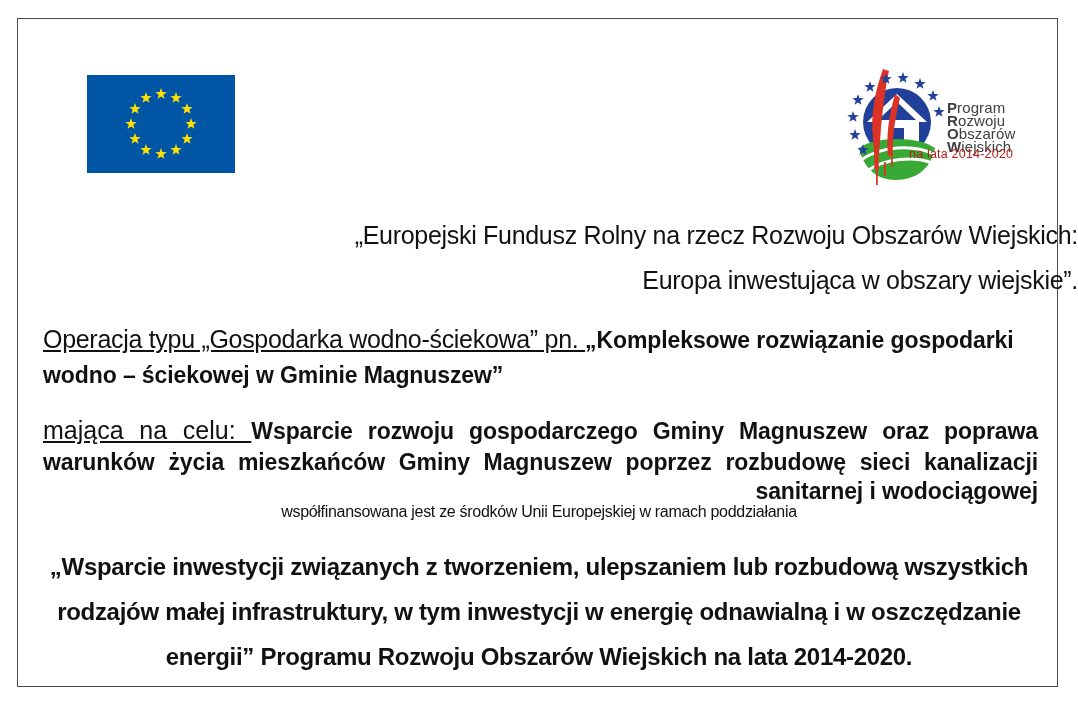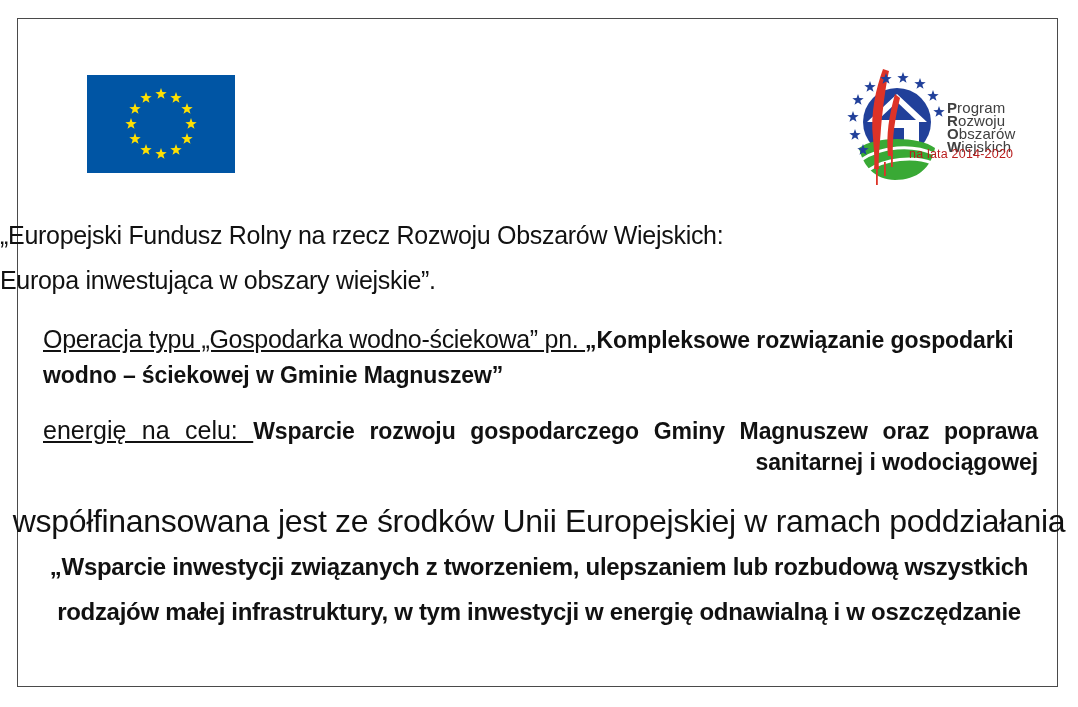--- a/index.html
+++ b/index.html
@@ -20,38 +20,38 @@
   .prow-line{
     font-size:15px;color:#404040;font-weight:500;letter-spacing:0.1px;
   }
   .prow-line::first-letter{font-weight:bold;}
   .prow-subtitle{
     position:absolute;left:76px;top:81px;font-size:12.5px;color:#b91c1c;
     letter-spacing:0.2px;white-space:nowrap;
   }
   
   .title{
-    position:absolute;left:0;right:0;top:213px;text-align:left;
+    position:absolute;left:0;right:0;top:213px;text-align:right;
     font-size:25px;line-height:45px;letter-spacing:-0.3px;
   }
   .t-line{white-space:nowrap;}
   .p-operation{
     position:absolute;left:43px;right:38px;top:323px;line-height:33px;
     letter-spacing:-0.3px;
   }
   .reg{font-size:25px;text-decoration:underline;}
   .bld{font-size:23px;font-weight:bold;letter-spacing:-0.1px;}
   .p-purpose{
     position:absolute;left:43px;right:40px;top:416px;line-height:29px;
   }
   .j-line{text-align:justify;text-align-last:justify;}
   .n-line{text-align:right;}
   .cofinancing{
     position:absolute;left:0;right:0;top:503px;text-align:center;
-    font-size:32px;letter-spacing:-0.3px;white-space:nowrap;
+    font-size:16px;letter-spacing:-0.3px;white-space:nowrap;
   }
   .submeasure{
     position:absolute;left:0;right:0;top:544px;text-align:center;
     font-size:24px;line-height:45px;letter-spacing:-0.3px;
   }
   .s-line{white-space:nowrap;font-weight:bold;}
 </style>
 </head>
 <body>
 
@@ -132,23 +132,25 @@
   <div class="t-line">Europa inwestująca w obszary wiejskie”.</div>
 </div>
 
 <div class="p-operation">
   <span class="reg">Operacja typu „Gospodarka wodno-ściekowa” pn. </span><span class="bld">„Kompleksowe rozwiązanie gospodarki</span><br>
   <span class="bld">wodno – ściekowej w Gminie Magnuszew”</span>
 </div>
 
 <div class="p-purpose">
   <div class="j-line">
-    <span class="reg">energię na celu: </span><span class="bld">Wsparcie rozwoju gospodarczego Gminy Magnuszew oraz poprawa</span>
+    <span class="reg">mająca na celu: </span><span class="bld">Wsparcie rozwoju gospodarczego Gminy Magnuszew oraz poprawa</span>
   </div>
+  <div class="j-line bld">warunków życia mieszkańców Gminy Magnuszew poprzez rozbudowę sieci kanalizacji</div>
   <div class="n-line bld">sanitarnej i wodociągowej</div>
 </div>
 
 <div class="cofinancing">współfinansowana jest ze środków Unii Europejskiej w ramach poddziałania</div>
 
 <div class="submeasure">
   <div class="s-line">„Wsparcie inwestycji związanych z tworzeniem, ulepszaniem lub rozbudową wszystkich</div>
   <div class="s-line">rodzajów małej infrastruktury, w tym inwestycji w energię odnawialną i w oszczędzanie</div>
+  <div class="s-line">energii” Programu Rozwoju Obszarów Wiejskich na lata 2014-2020.</div>
 </div>
 
 </body></html>

